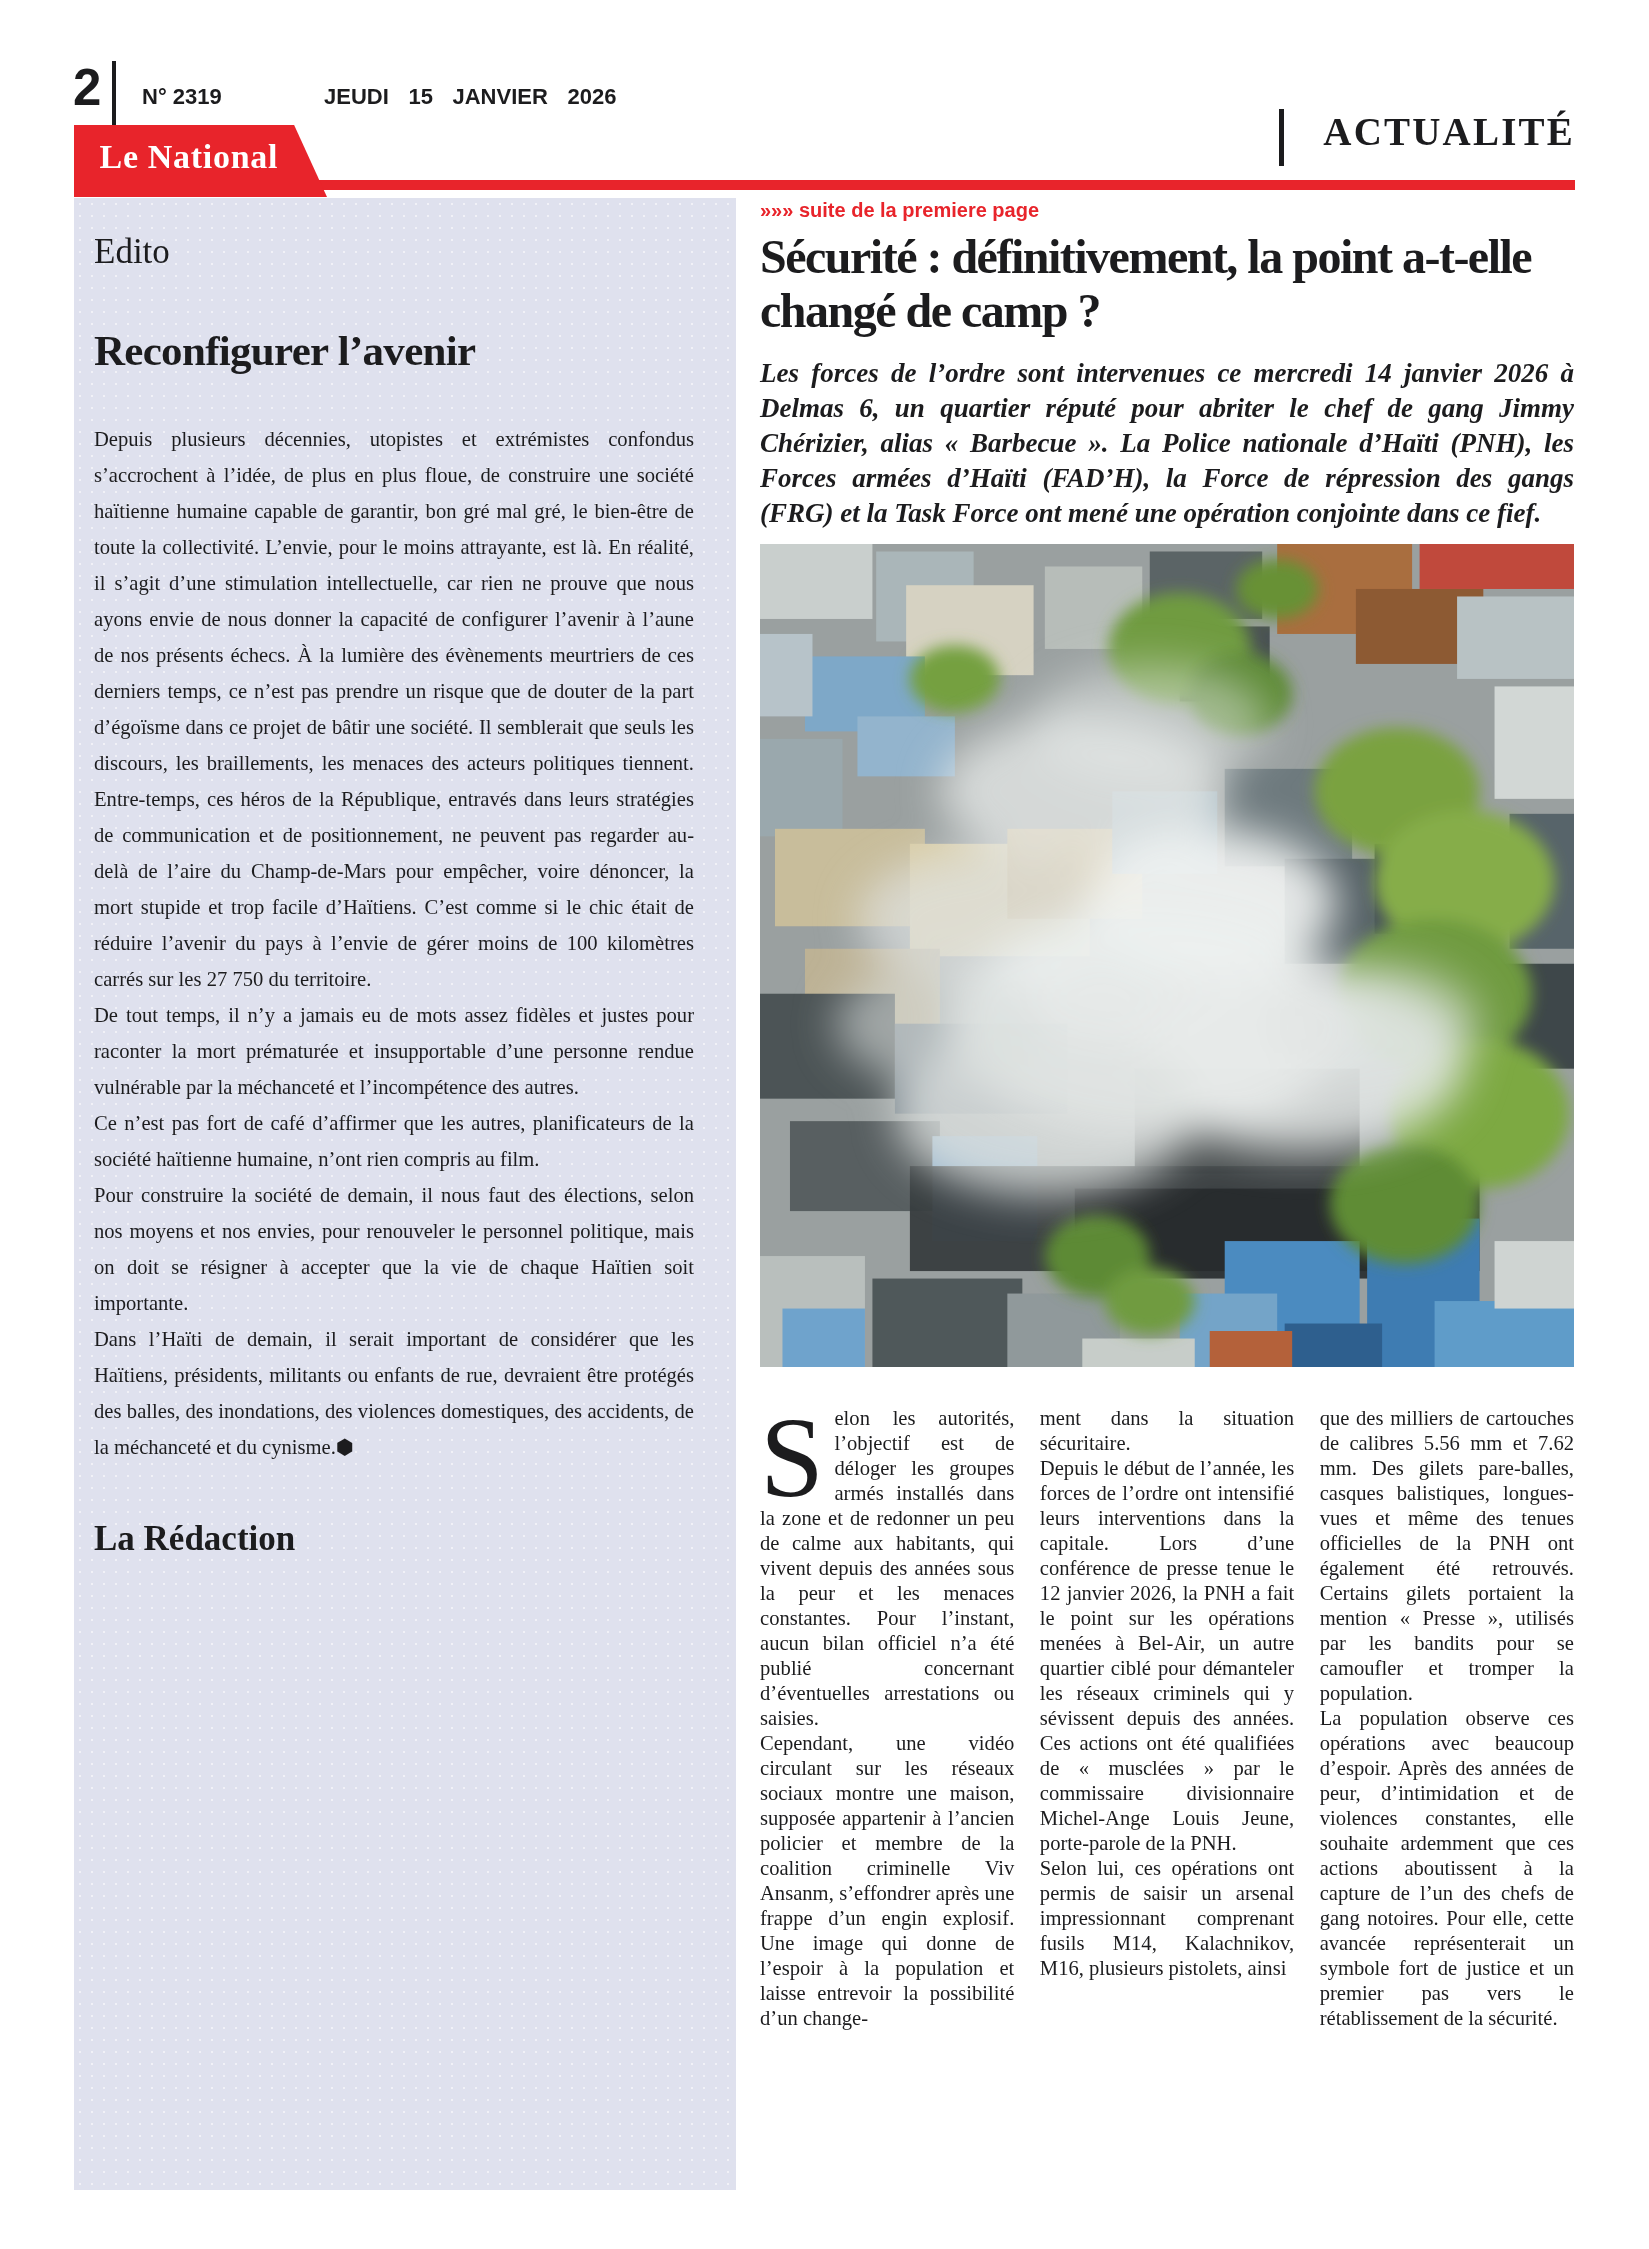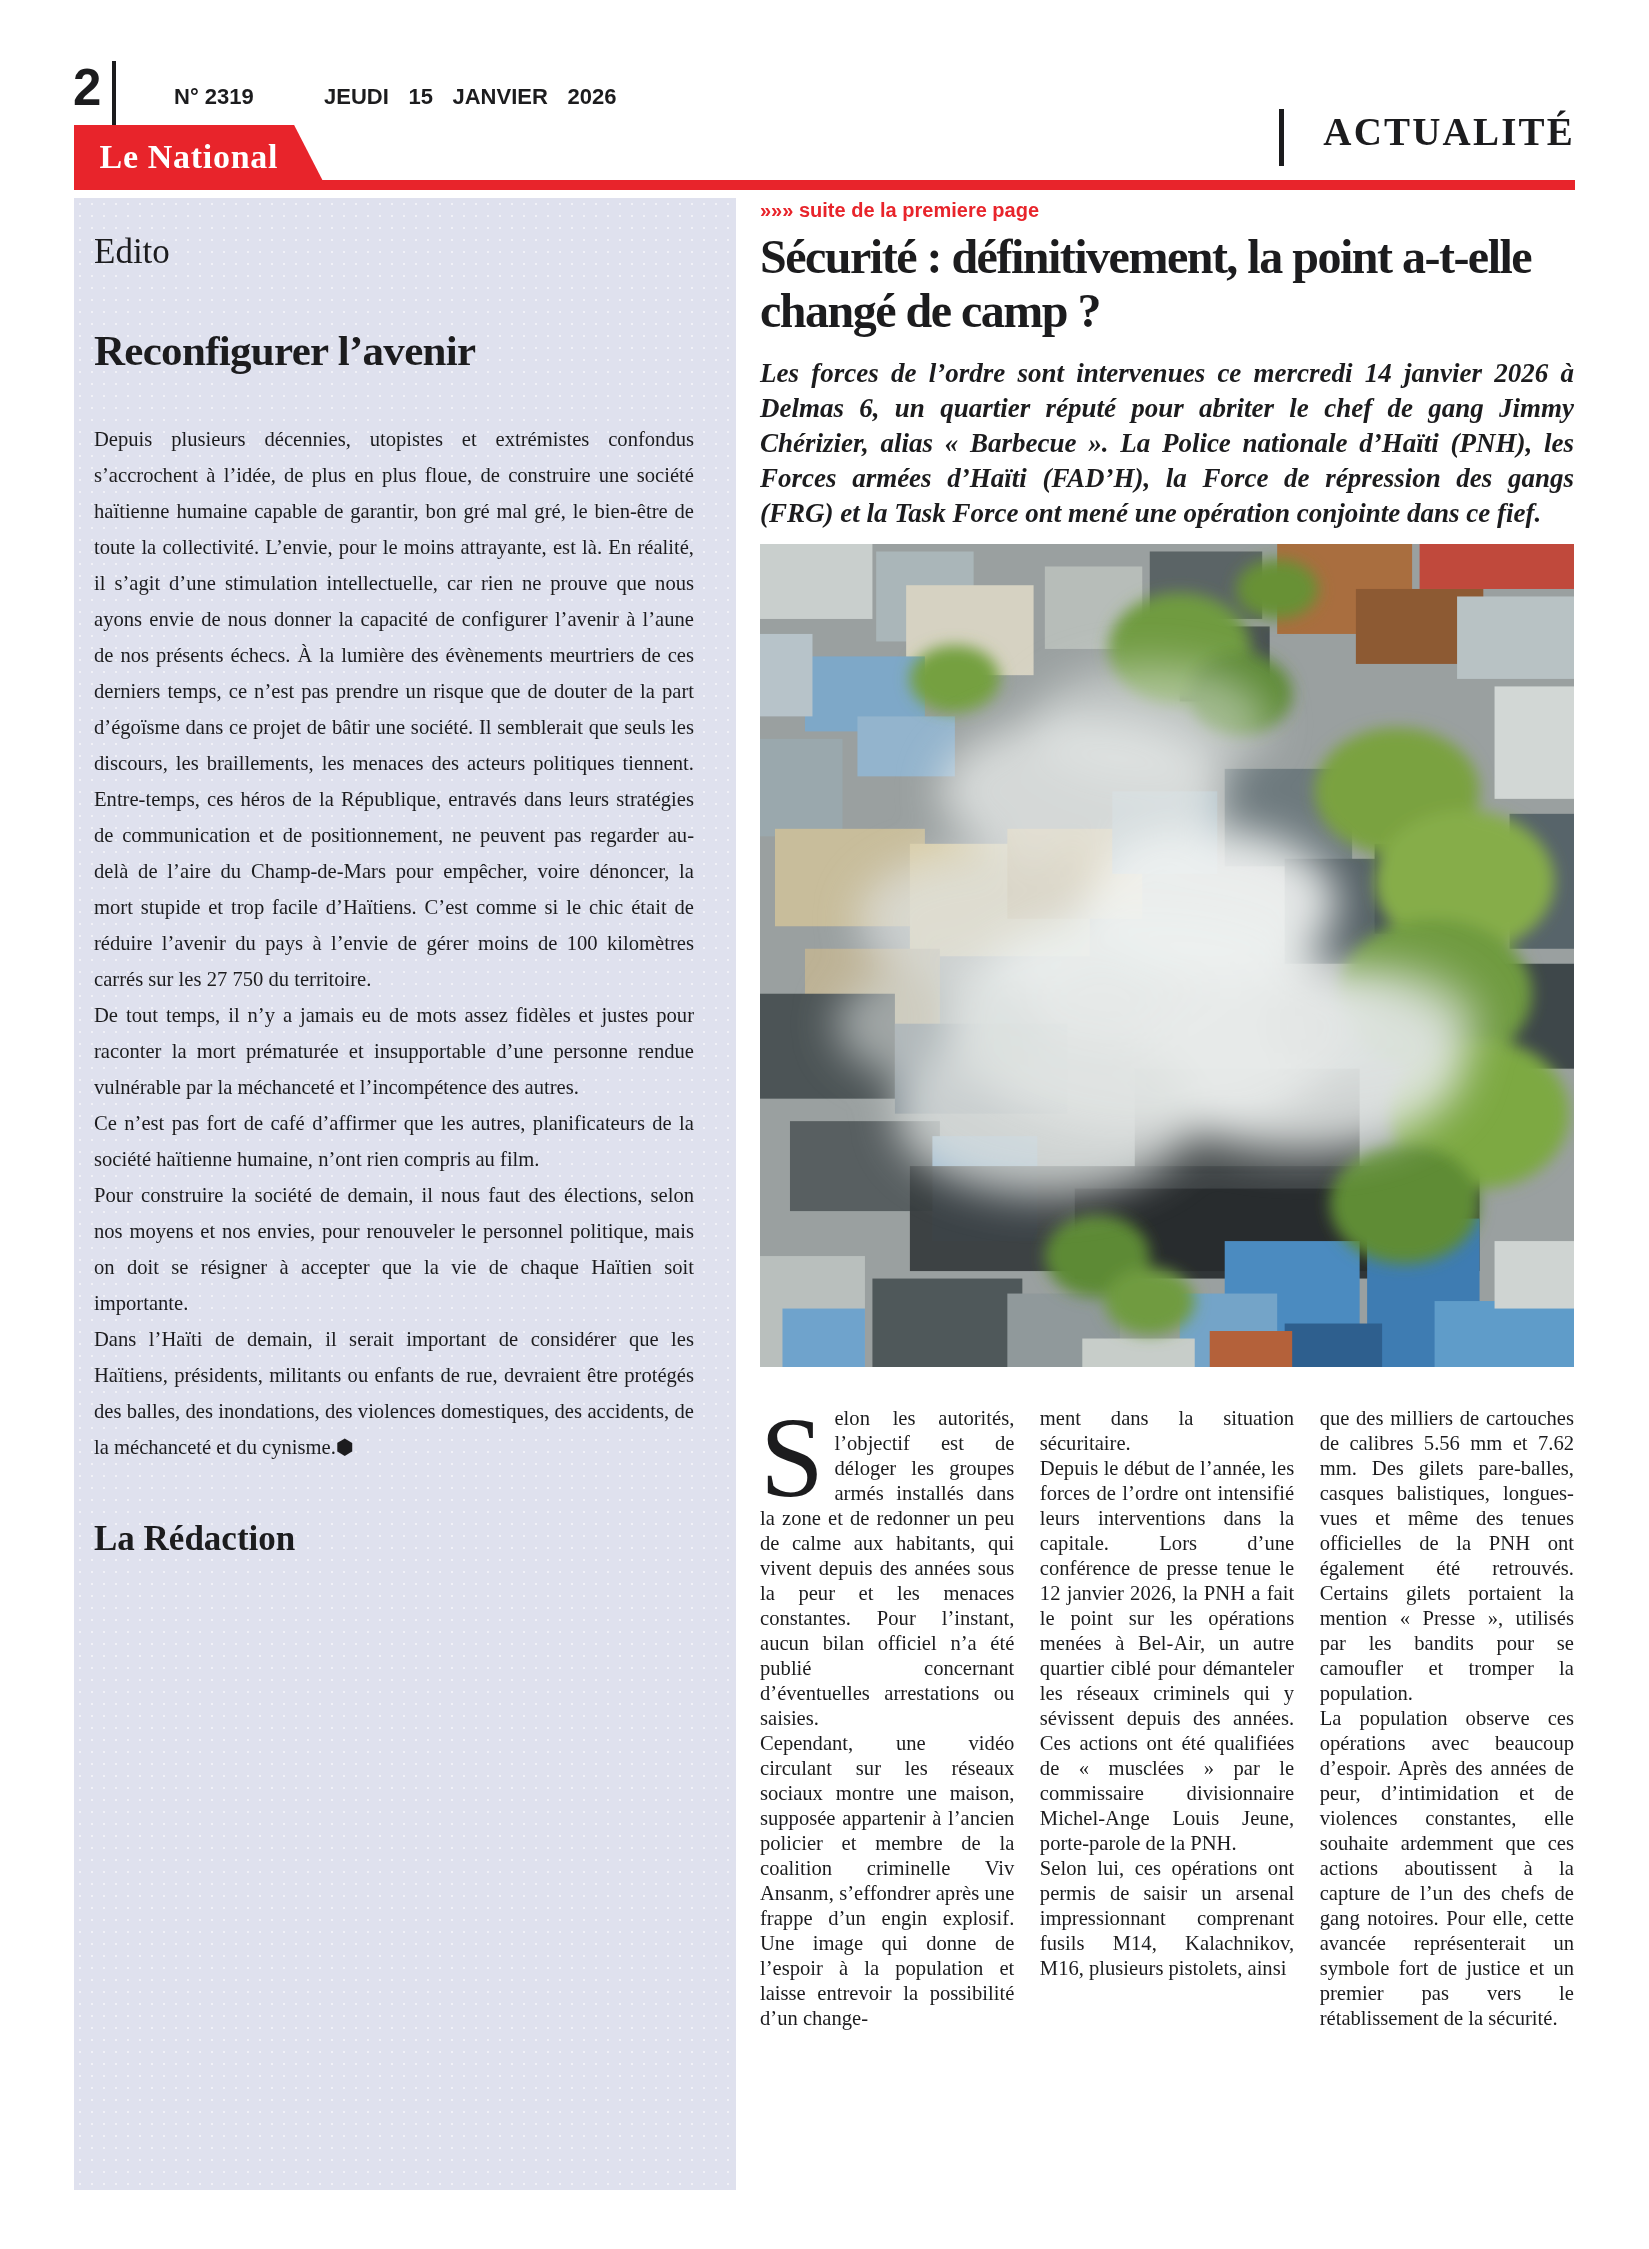--- a/index.html
+++ b/index.html
@@ -4,27 +4,27 @@
 <style>
   html,body{margin:0;padding:0;background:#888;}
   .page{position:relative;width:1650px;height:2250px;background:#ffffff;margin:0 auto;overflow:hidden;
         font-family:"Liberation Serif","DejaVu Serif",serif;color:var(--text-black,#1c1c1e);}
 
   
   .page-num{position:absolute;left:73px;top:58px;font-size:51px;font-weight:bold;
             font-family:"Liberation Sans","DejaVu Sans",sans-serif;}
   .page-num-bar{position:absolute;left:112px;top:61px;width:3.7px;height:69px;background:#1b1b1d;}
   .issue-num{position:absolute;left:142px;top:84px;font-size:22px;font-weight:bold;
-             font-family:"Liberation Sans","DejaVu Sans",sans-serif;margin-left:32px;}
+             font-family:"Liberation Sans","DejaVu Sans",sans-serif;}
   .header-date{position:absolute;left:324px;top:84px;font-size:22px;font-weight:bold;word-spacing:13.5px;
                font-family:"Liberation Sans","DejaVu Sans",sans-serif;}
   .section-bar{position:absolute;left:1279px;top:109px;width:4.5px;height:57px;background:#1b1b1d;}
   .section-title{position:absolute;right:75px;top:109px;font-size:39px;font-weight:bold;letter-spacing:2.2px;}
   .red-rule{position:absolute;left:74px;top:180px;width:1501px;height:9.7px;background:var(--accent-red,#e8242b);}
-  .brand-banner{position:absolute;left:74px;top:125px;width:253px;height:64px;background:var(--accent-red,#e8242b);
+  .brand-banner{position:absolute;left:74px;top:125px;width:253px;height:72px;background:var(--accent-red,#e8242b);
                 clip-path:polygon(0 0,87% 0,100% 100%,0 100%);}
   .brand-banner span{display:block;color:#ffffff;font-weight:bold;font-size:34px;line-height:63px;padding-left:25.5px;
                      letter-spacing:0.7px;}
 
   
   .edito-panel{position:absolute;left:74px;top:198px;width:662px;height:1992px;box-sizing:border-box;
                background-color:var(--panel-lavender,#dfe1ee);
                background-image:radial-gradient(rgba(255,255,255,.55) 0.9px,transparent 1px);
                background-size:12px 12px;padding:34px 42px 0 20px;}
   .edito-label{font-size:35px;font-weight:400;}

